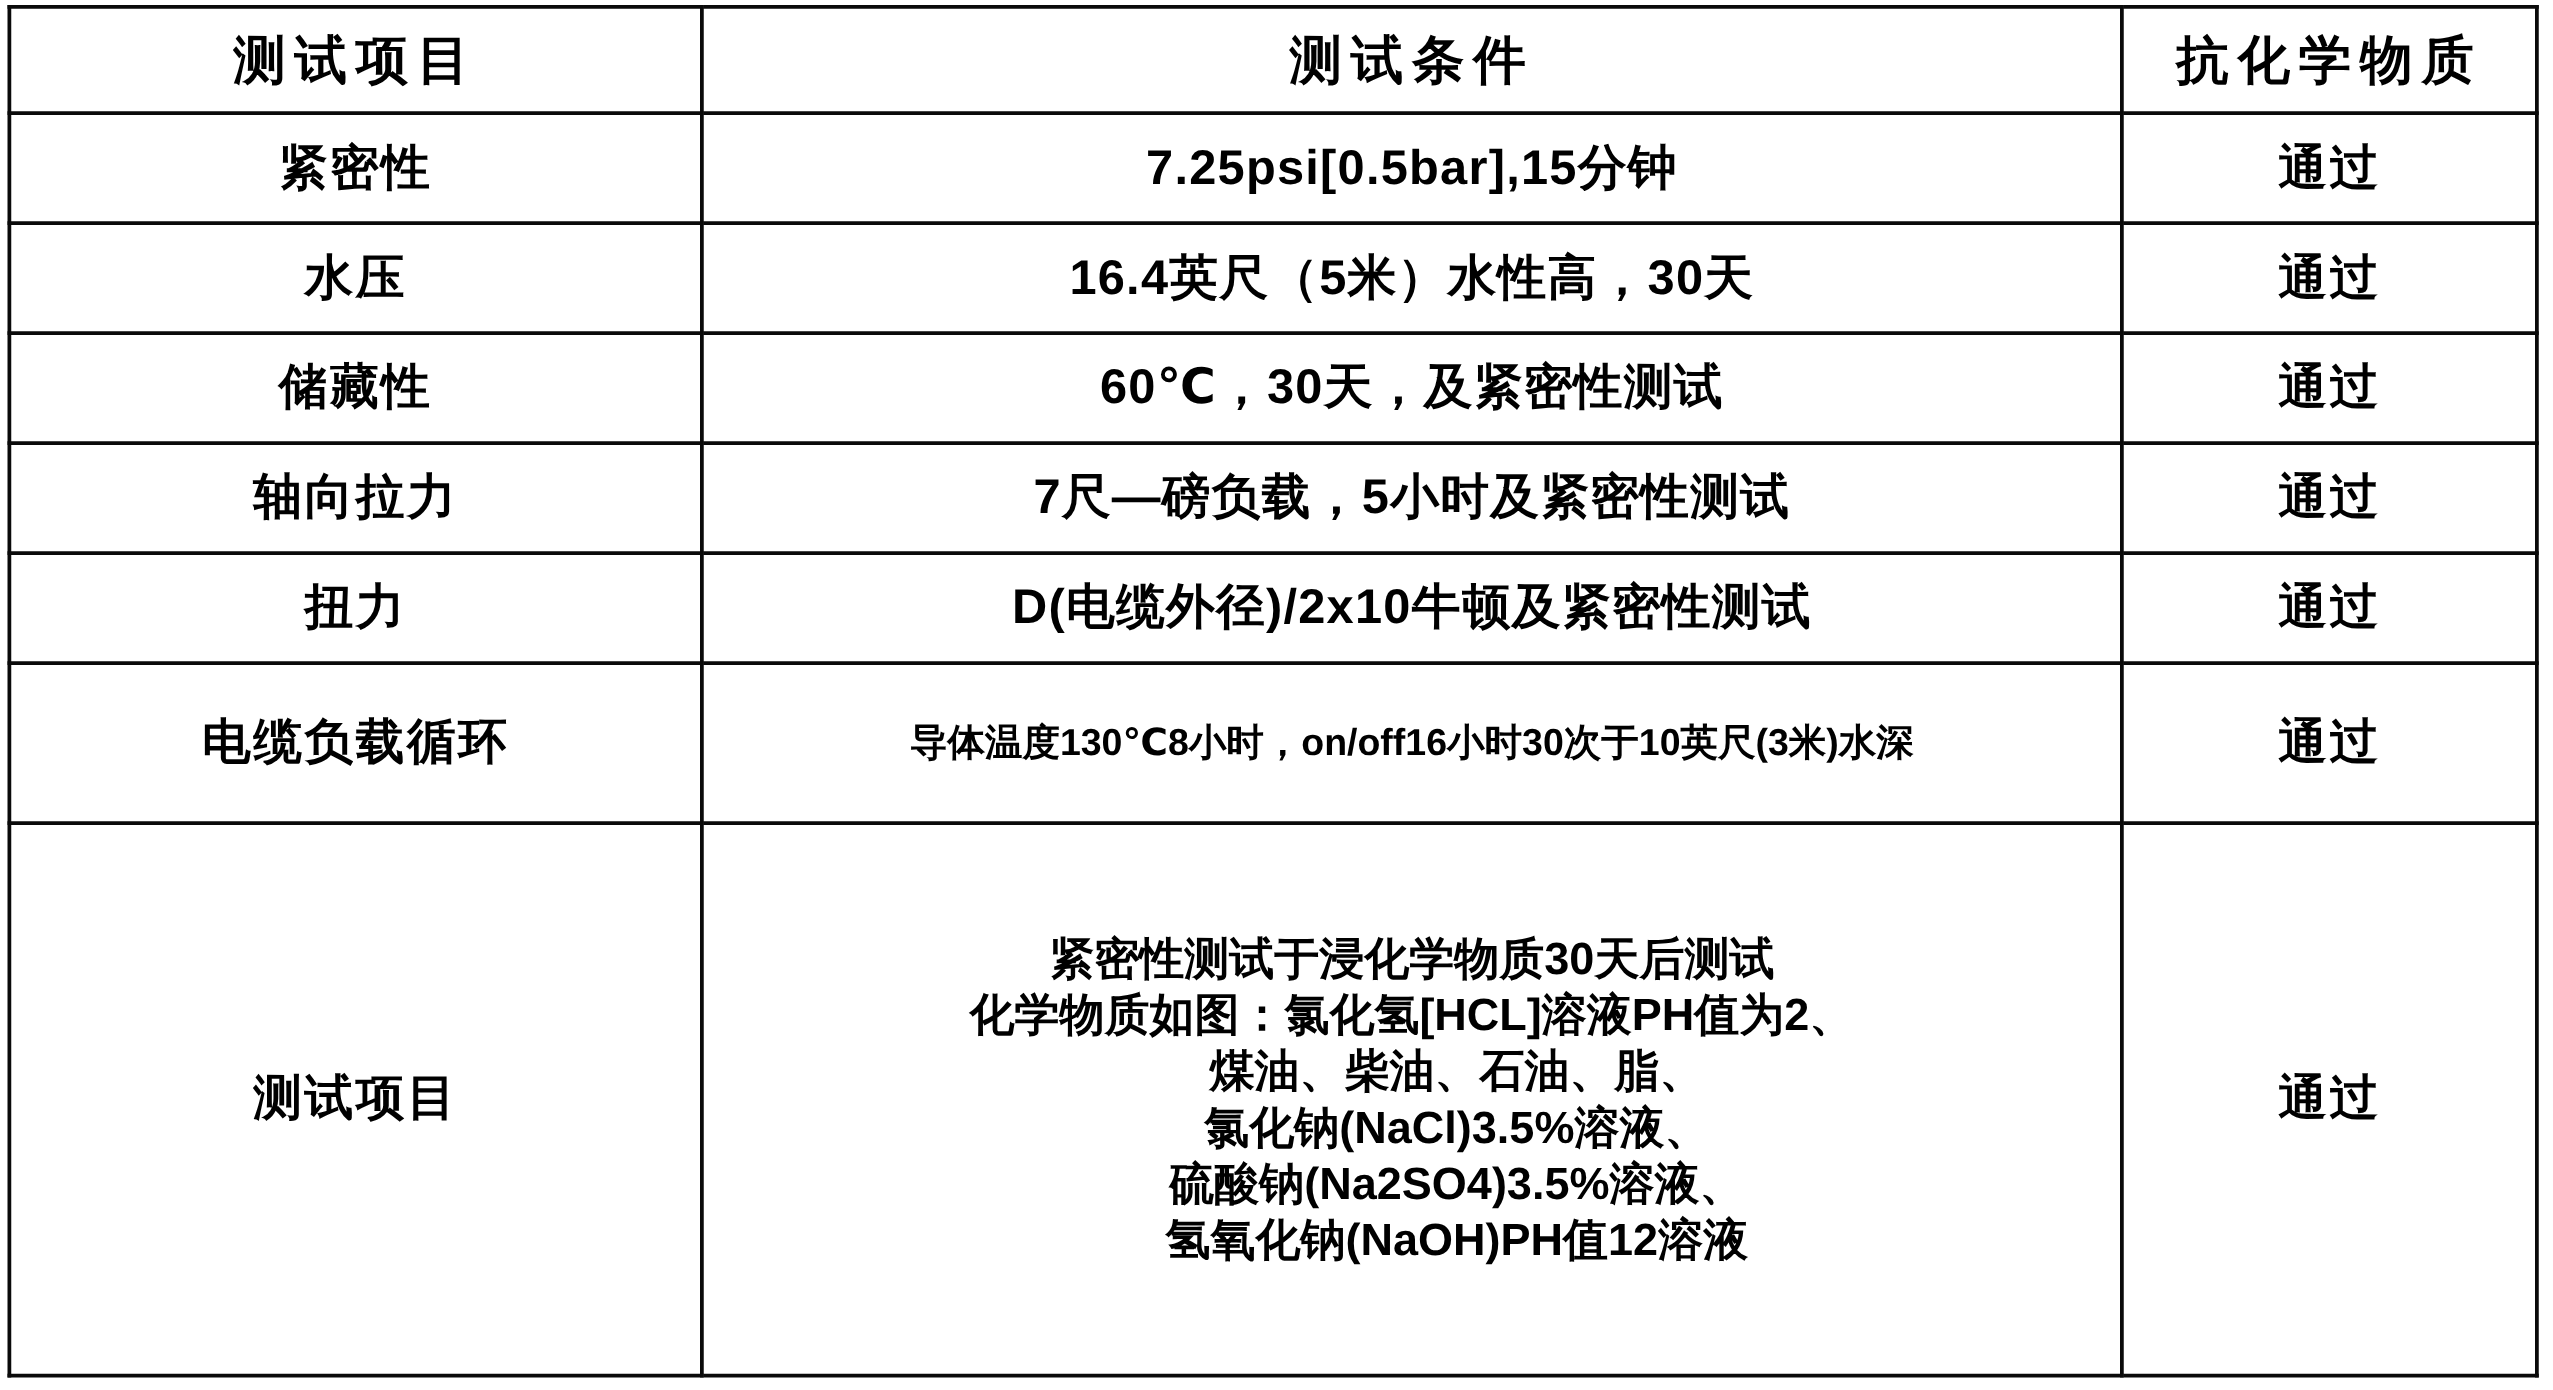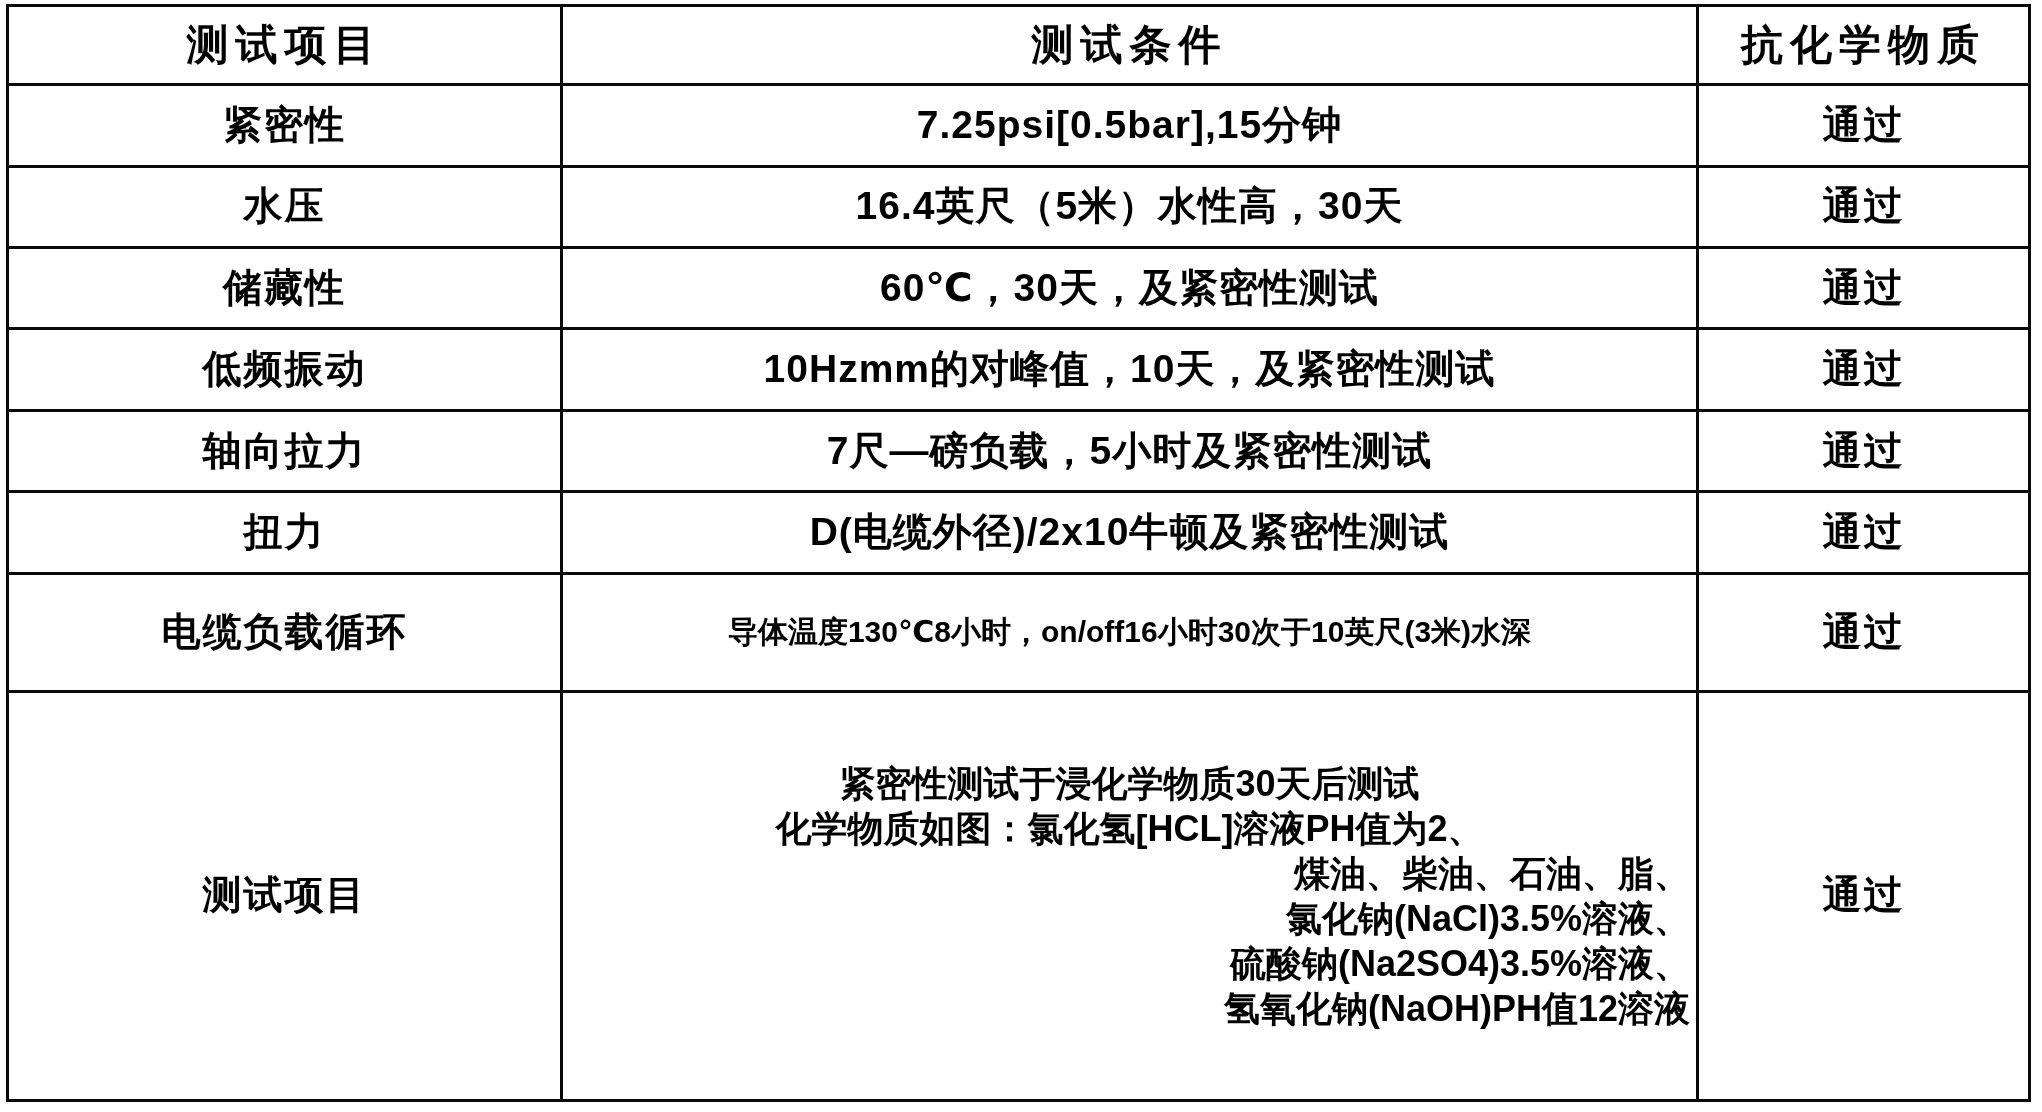--- a/index.html
+++ b/index.html
@@ -72,21 +72,20 @@
     font-size: 36px;
     line-height: 1.42;
     padding-left: 22px;
   }
   .chem-cond .ln {
     display: block;
     white-space: pre;
   }
   .chem-cond .ln.indent {
     padding-left: 72px;
-    text-align: right;
   }
   .chem-item {
     font-size: 39px;
     letter-spacing: 2px;
   }
 </style>
 </head>
 <body>
 
 <div class="sheet">
@@ -115,25 +114,20 @@
         <td class="row-result">通过</td>
       </tr>
 
 
       <tr class="r-std">
         <td class="row-item">储藏性</td>
         <td class="row-cond">60℃，30天，及紧密性测试</td>
         <td class="row-result">通过</td>
       </tr>
 
-      <tr class="r-std">
-        <td class="row-item">低频振动</td>
-        <td class="row-cond">10Hzmm的对峰值，10天，及紧密性测试</td>
-        <td class="row-result">通过</td>
-      </tr>
 
 
       <tr class="r-std">
         <td class="row-item">轴向拉力</td>
         <td class="row-cond">7尺—磅负载，5小时及紧密性测试</td>
         <td class="row-result">通过</td>
       </tr>
 
       <tr class="r-std">
         <td class="row-item">扭力</td>

